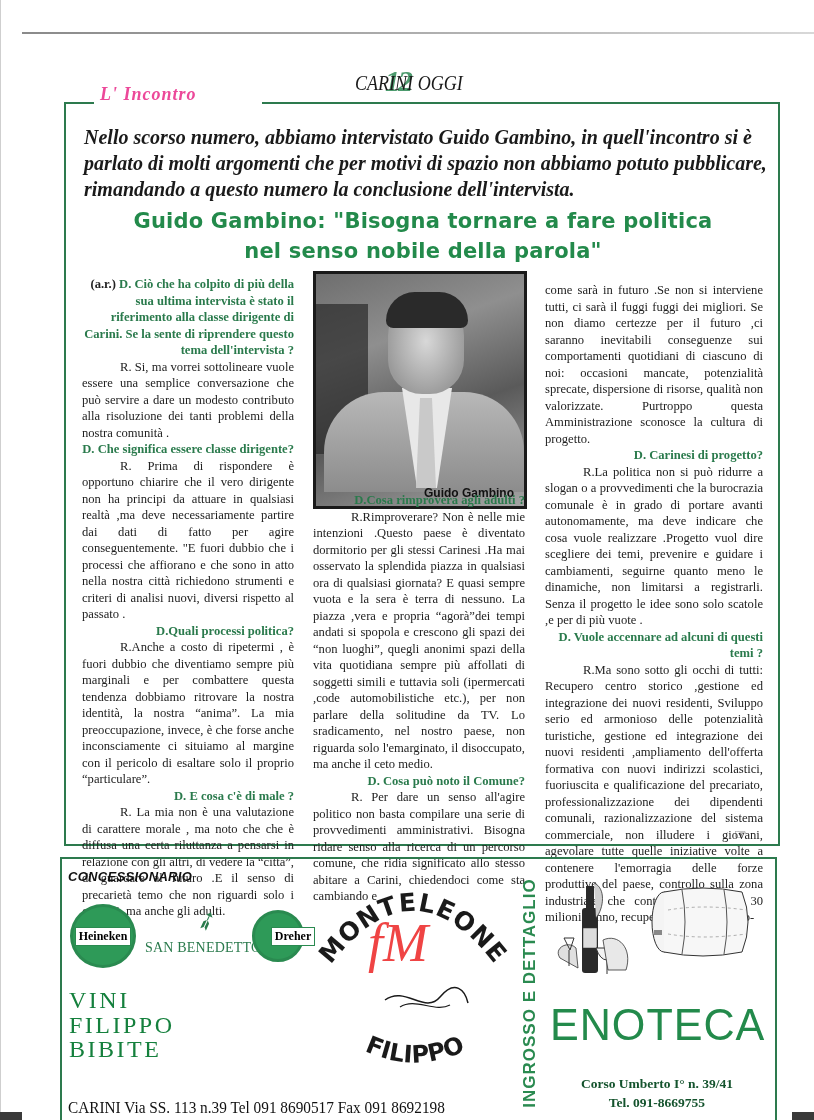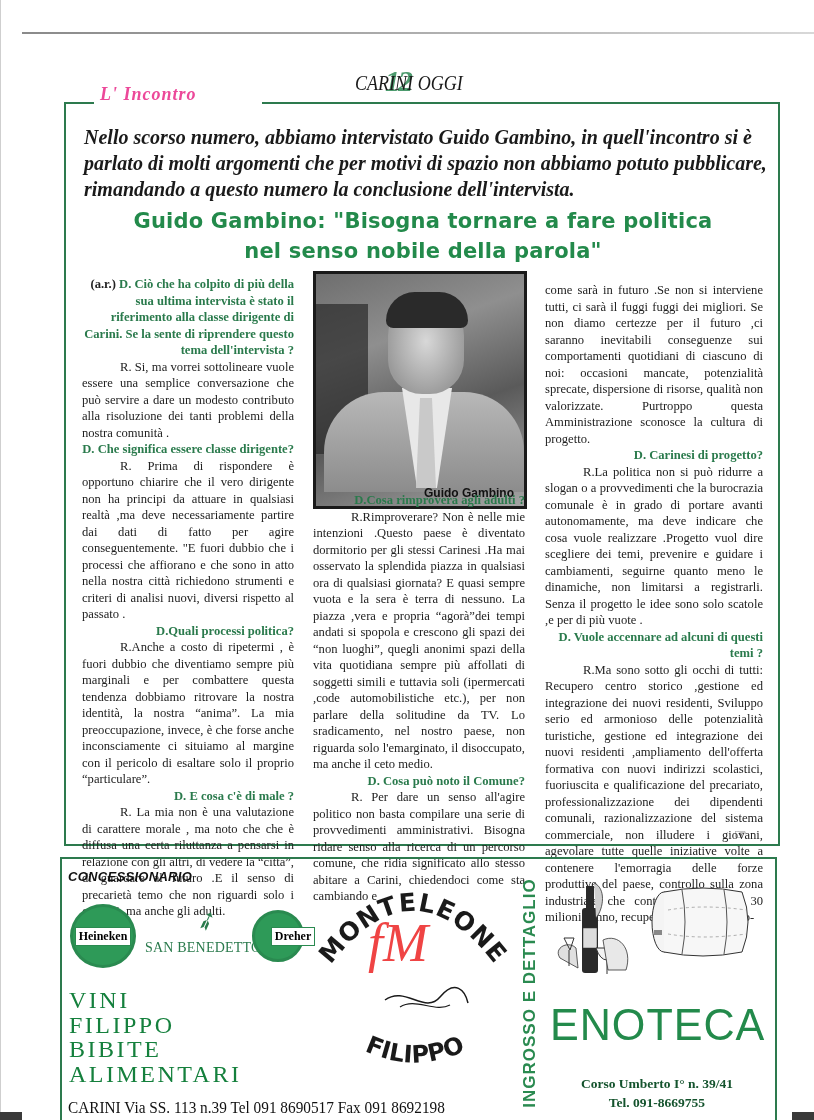--- a/index.html
+++ b/index.html
@@ -171,21 +171,20 @@
 <span class="logo-swallow">➶</span>
 <div class="logo-sanbenedetto">SAN BENEDETTO</div>
 <div class="logo-round logo-dreher">
   <span>Dreher</span>
 </div>
 
 <div class="ad-products">
   <div>VINI</div>
   <div>FILIPPO</div>
   <div>BIBITE</div>
-  <div>ALIMENTARI</div>
 </div>
 
 <div class="monteleone">
   <svg viewBox="0 0 190 110">
     <defs>
         <path id="arcTop" d="M 12 100 Q 95 -10 178 100"></path>
       </defs>
     <text font-family="DejaVu Sans, sans-serif" font-weight="bold" font-size="25" fill="#1a1a1a" letter-spacing="1">
       <textPath href="#arcTop" startOffset="50%" text-anchor="middle" id="arcTopText">MONTELEONE</textPath>
     </text>

